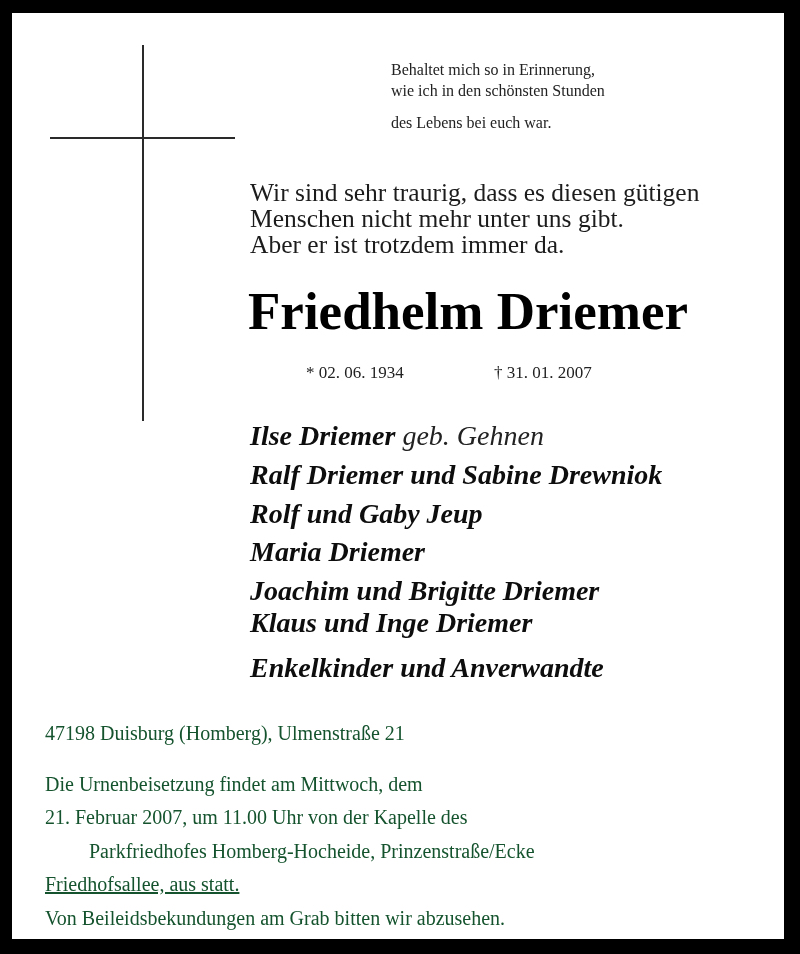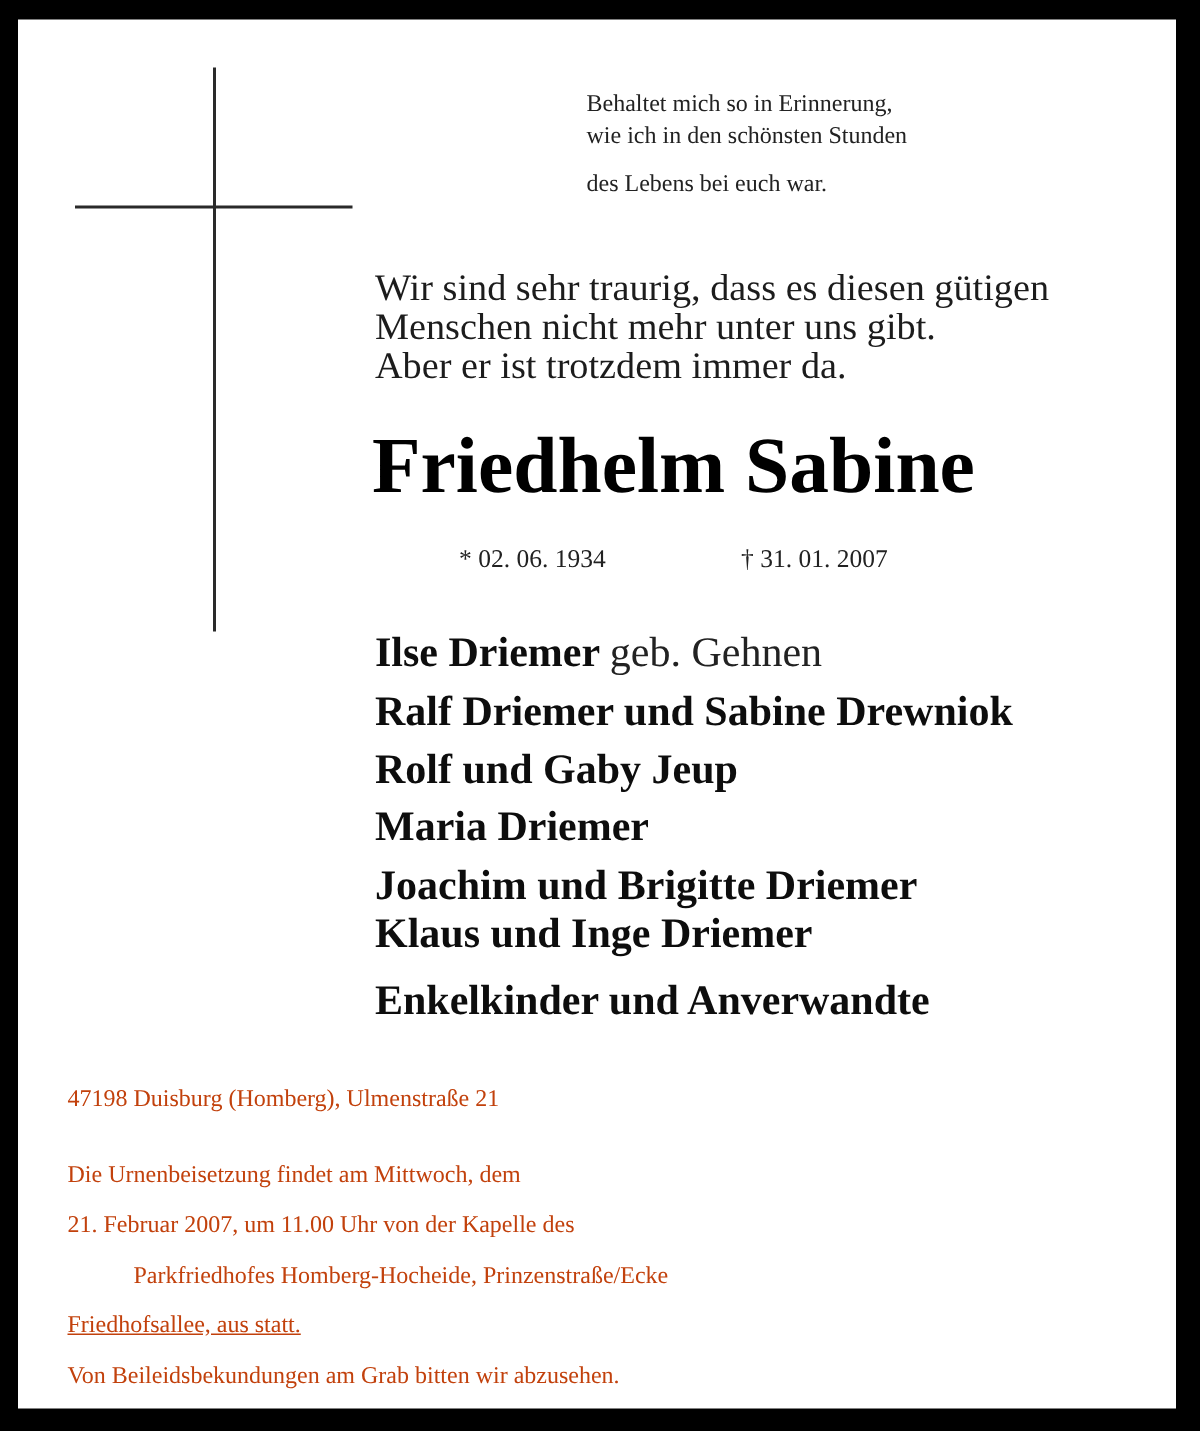--- a/index.html
+++ b/index.html
@@ -63,29 +63,30 @@
   .dates {
     font-size: 17px;
     color: #222;
     line-height: 30px;
   }
   .family {
     font-size: 28px;
     font-weight: bold;
     color: #0d0d0d;
     line-height: 34px;
+    font-style: italic;
   }
   .family .regular {
     font-weight: normal;
     color: #222;
   }
   .body {
-    font-size: 16px;
+    font-size: 20px;
     line-height: 30px;
-    color: #c2410c;
+    color: #14532d;
   }
 </style>
 </head>
 <body>
 
 <div class="frame"></div>
 <div class="sheet"></div>
 
 <div>
   <div class="cross-v"></div>
@@ -97,21 +98,21 @@
   <div class="line poem" style="left:391px; top:78px; transform:scaleX(1.00);">wie ich in den schönsten Stunden</div>
   <div class="line poem" style="left:391px; top:110px; transform:scaleX(1.00);">des Lebens bei euch war.</div>
 </div>
 
 <div>
   <div class="line intro" style="left:250px; top:180px; transform:scaleX(1.02);">Wir sind sehr traurig, dass es diesen gütigen</div>
   <div class="line intro" style="left:250px; top:206px; transform:scaleX(1.02);">Menschen nicht mehr unter uns gibt.</div>
   <div class="line intro" style="left:250px; top:232px; transform:scaleX(1.02);">Aber er ist trotzdem immer da.</div>
 </div>
 
-<div class="line name" style="left:248px; top:281px; transform:scaleX(1.0);">Friedhelm Sabine</div>
+<div class="line name" style="left:248px; top:281px; transform:scaleX(1.0);">Friedhelm Driemer</div>
 
 <div>
   <div class="line dates" style="left:306px; top:358px;">
     <span>*</span>
     <span>02. 06. 1934</span>
   </div>
   <div class="line dates" style="left:494px; top:358px;">
     <span>†</span>
     <span>31. 01. 2007</span>
   </div>

